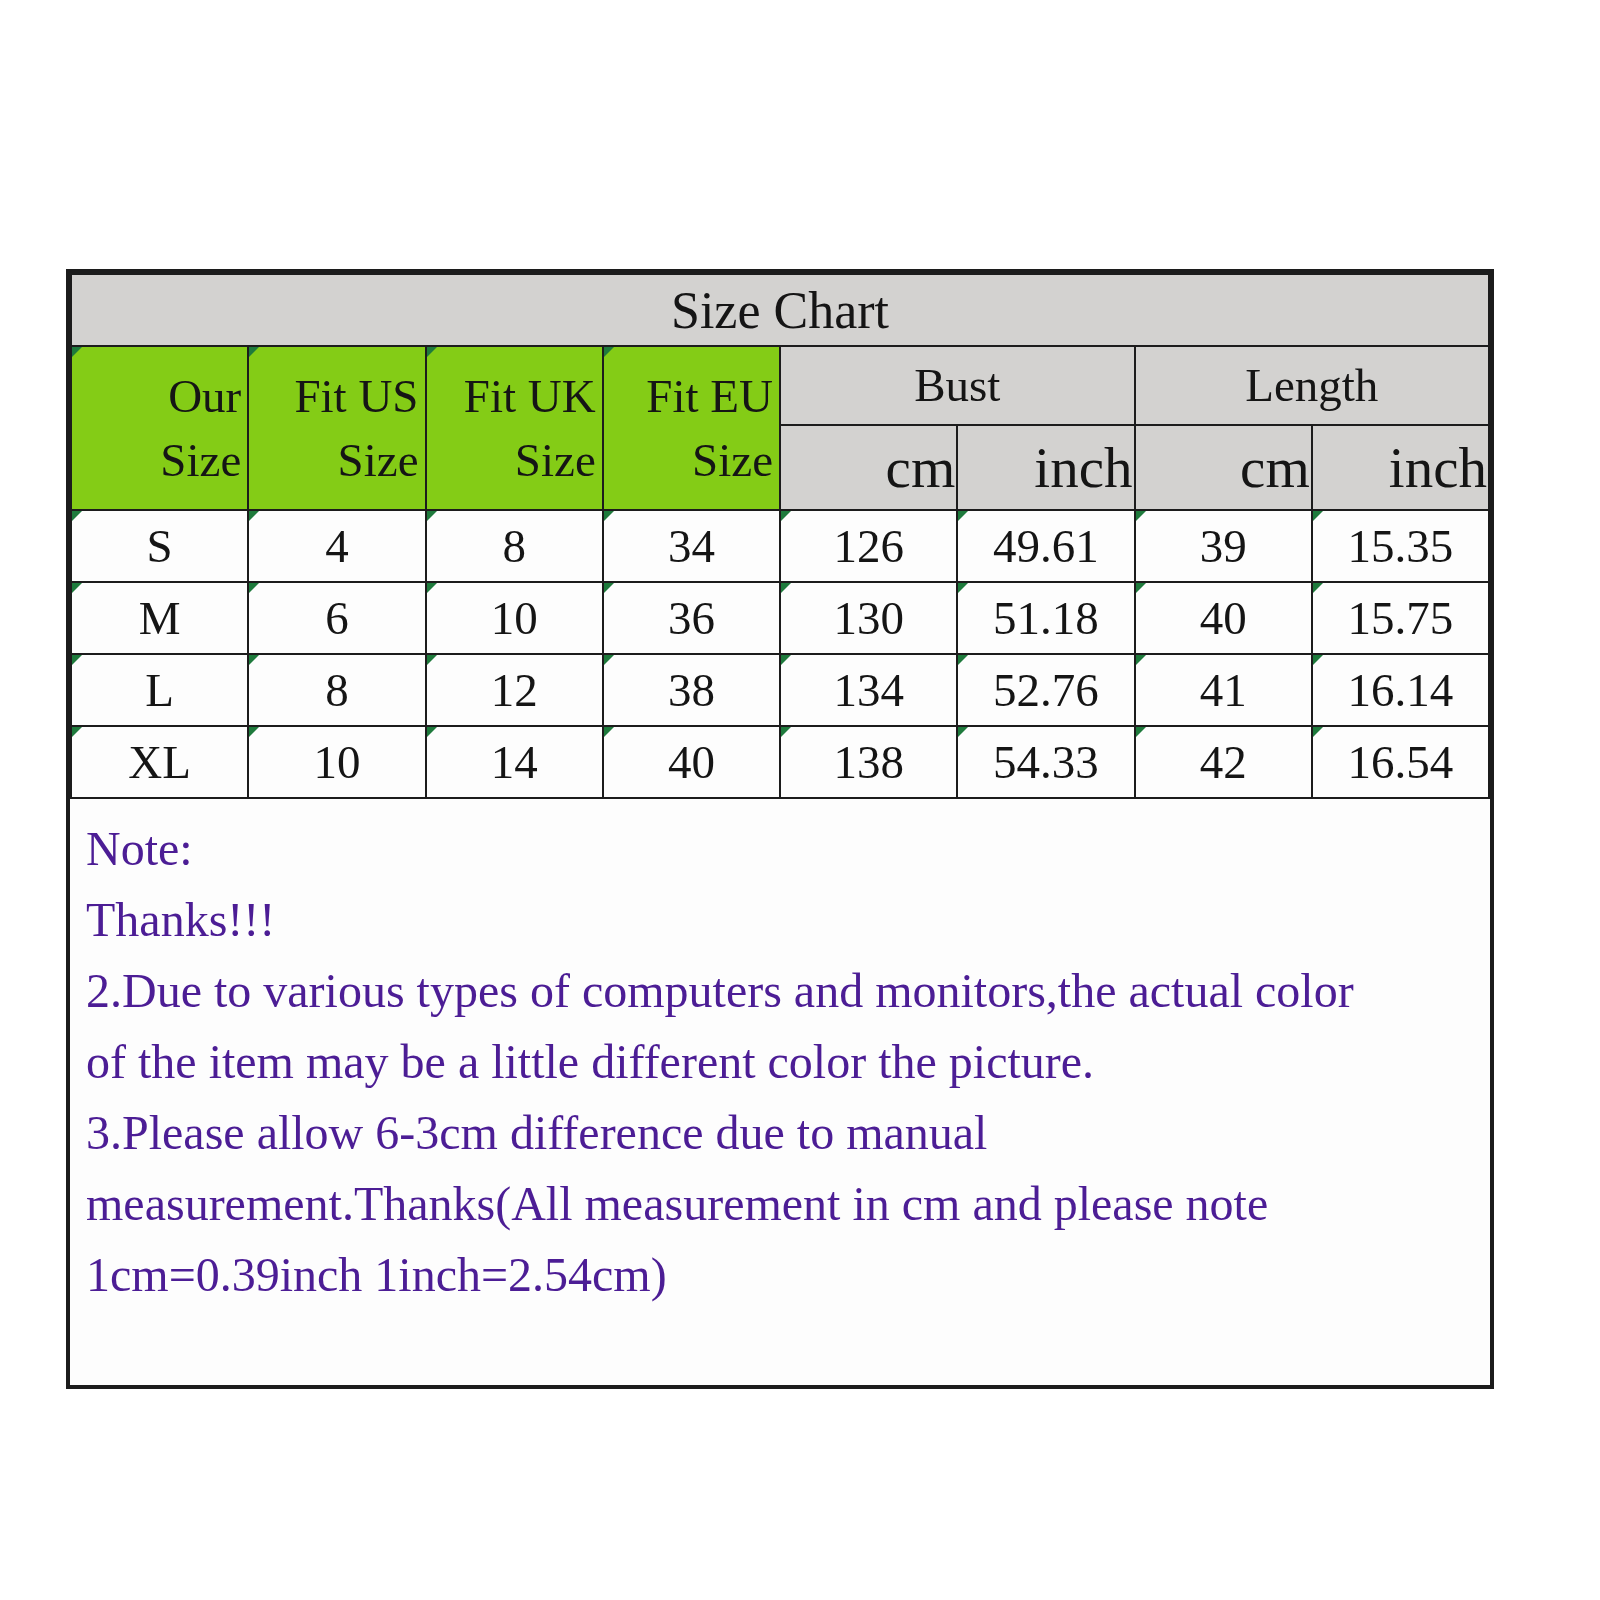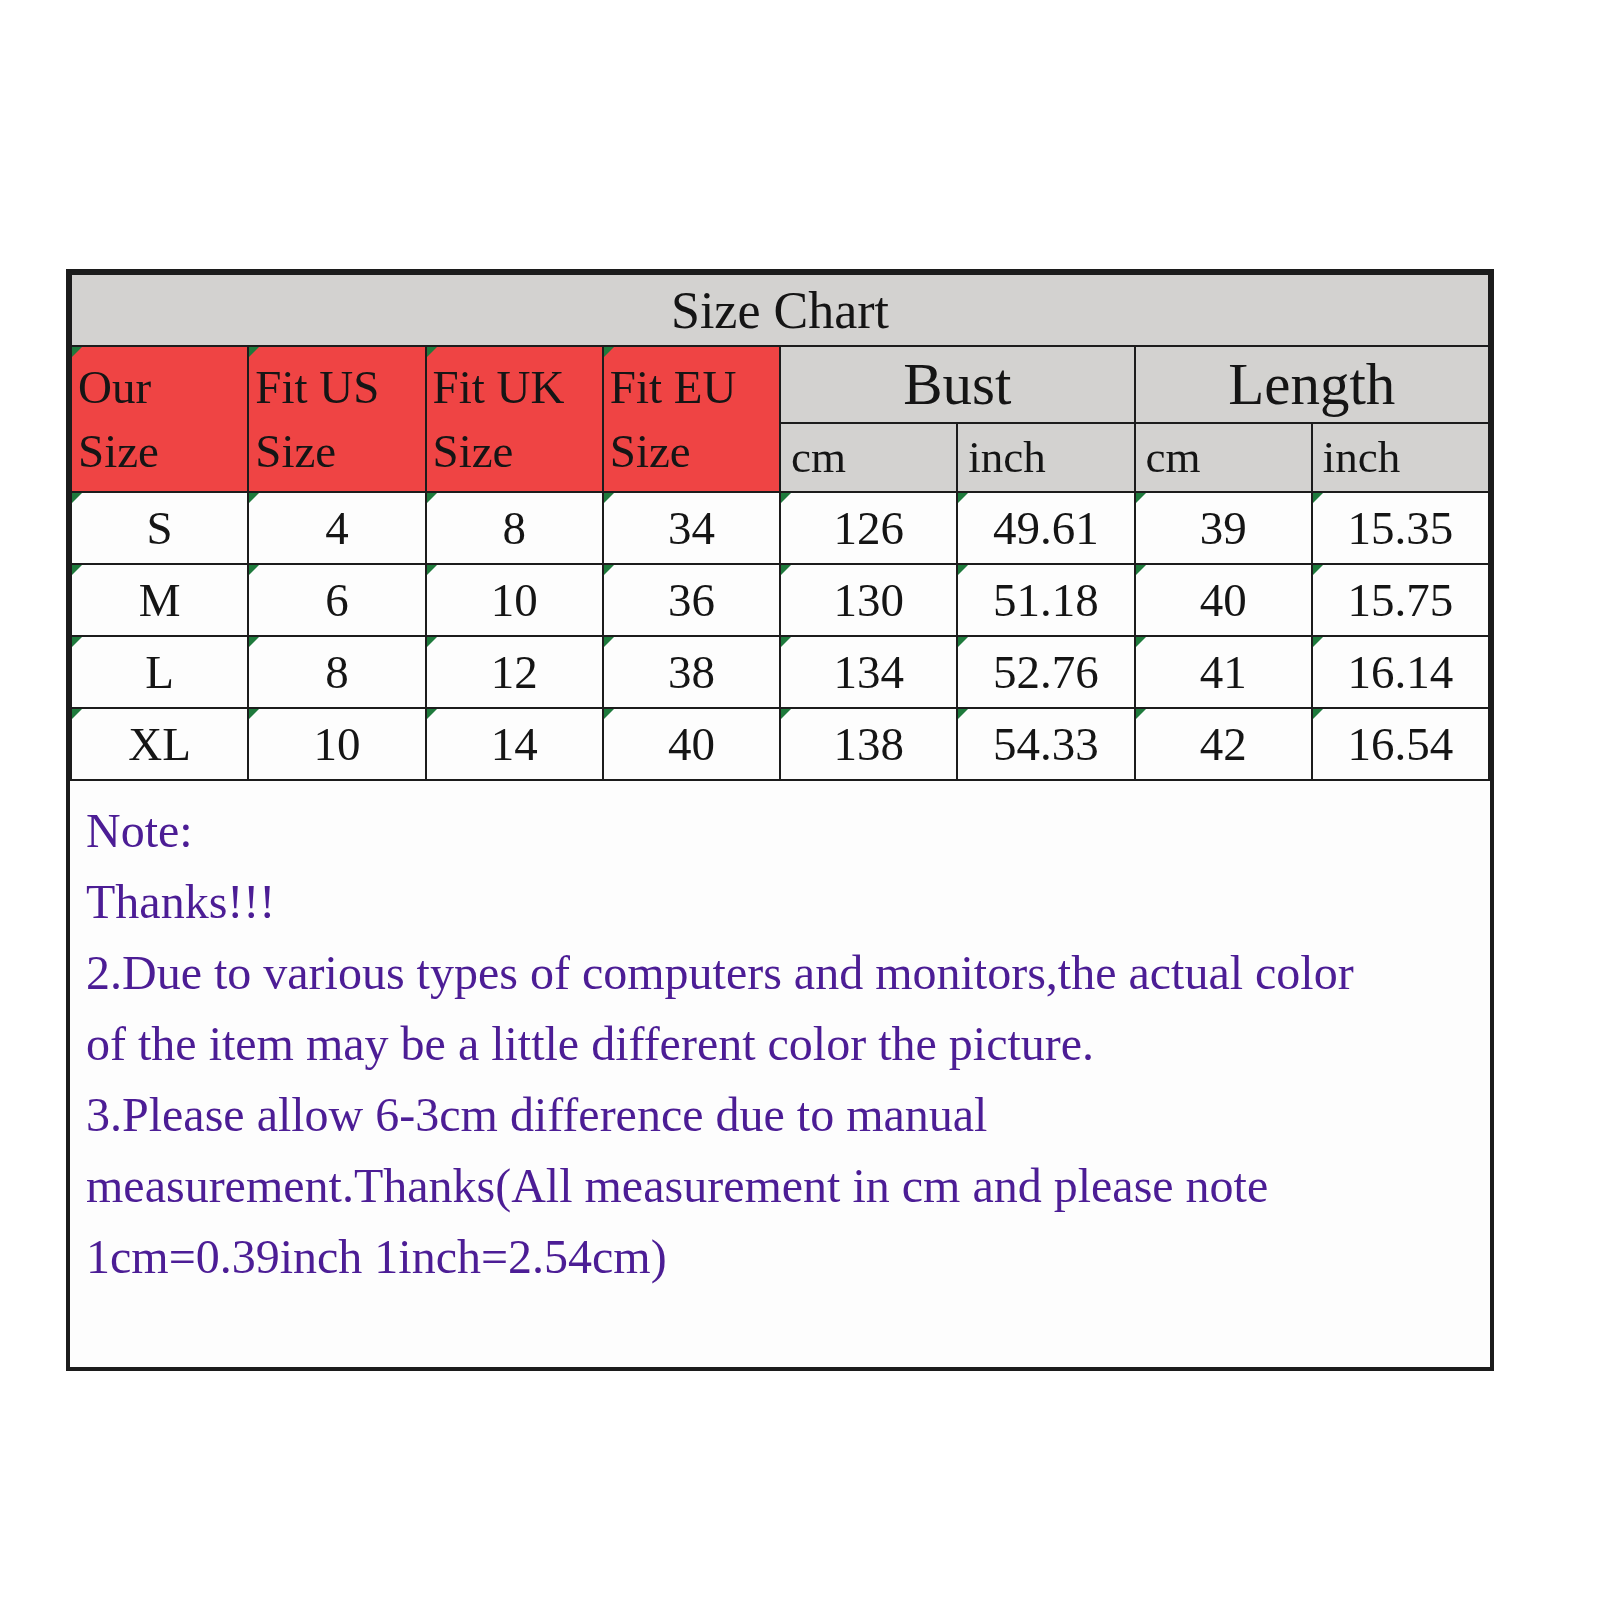--- a/index.html
+++ b/index.html
@@ -34,39 +34,39 @@
     font-weight: normal;
   }
   .title-cell {
     height: 68px;
     background: #d3d2d0;
     text-align: center;
     font-weight: bold;
     font-size: 52px;
   }
   th.colhead {
-    background: #ef4444;
-    text-align: left;
+    background: #84cc16;
+    text-align: right;
     font-weight: bold;
     font-size: 47px;
     line-height: 64px;
-    padding: 8px 6px;
+    padding: 17px 6px;
   }
   th.group {
     height: 60px;
     background: #d3d2d0;
     text-align: center;
     font-weight: bold;
-    font-size: 59px;
+    font-size: 47px;
   }
   th.sub {
     height: 62px;
     background: #d3d2d0;
-    text-align: left;
-    font-size: 45px;
+    text-align: right;
+    font-size: 57px;
     padding-left: 10px;
     vertical-align: middle;
   }
   tbody td.data-cell {
     height: 68px;
     background: #fdfdfd;
     text-align: center;
     font-size: 47px;
     vertical-align: middle;
   }

